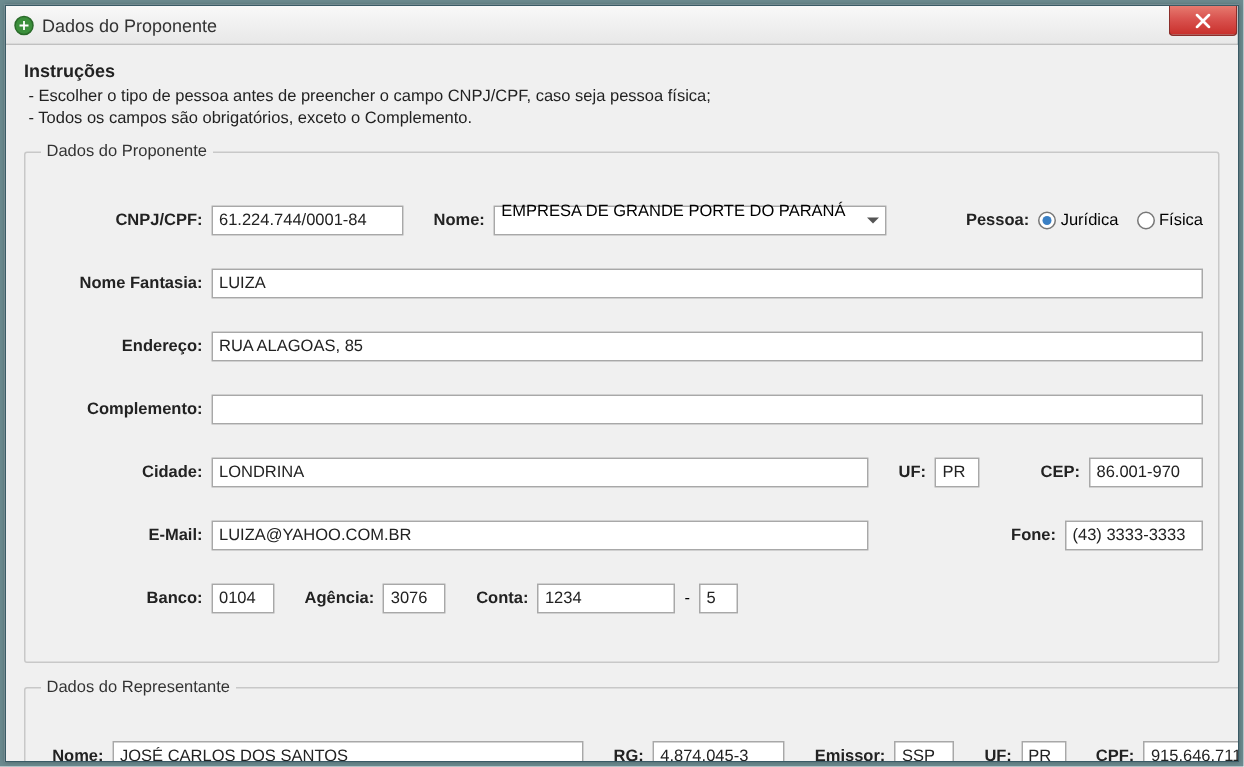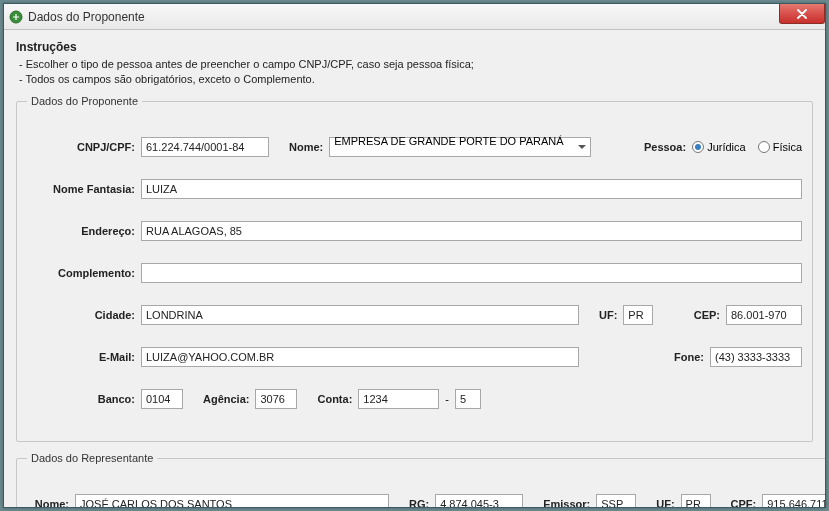--- a/index.html
+++ b/index.html
@@ -258,21 +258,21 @@
       </div>
 
       <div class="row">
         <span class="lbl lbl-main">Banco:</span>
         <input type="text" style="width: 42px;" value="0104">
         <span class="gap-sm"></span>
         <span class="lbl">Agência:</span>
         <input type="text" style="width: 42px;" value="3076">
         <span class="gap-sm"></span>
         <span class="lbl">Conta:</span>
-        <input type="text" style="width: 81px;" value="1234">
+        <input type="text" style="width: 92px;" value="1234">
         <span> - </span>
         <input type="text" style="width: 26px;" value="5">
       </div>
 
     </fieldset>
 
     <fieldset>
       <legend>Dados do Representante</legend>
       <div class="row">
         <span class="lbl" style="width:42px">Nome:</span>

